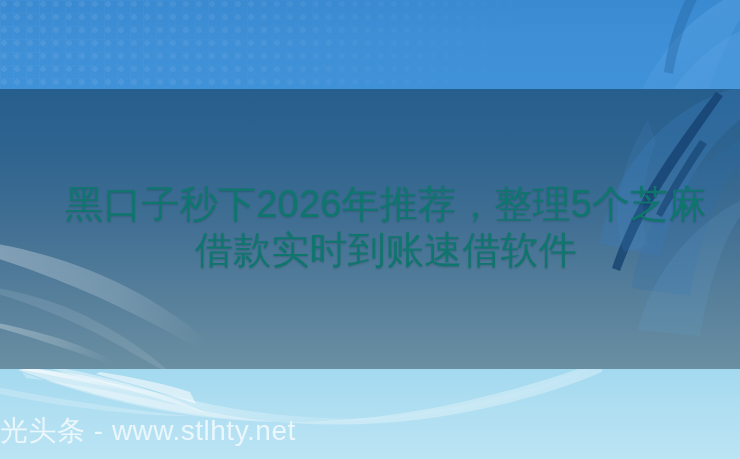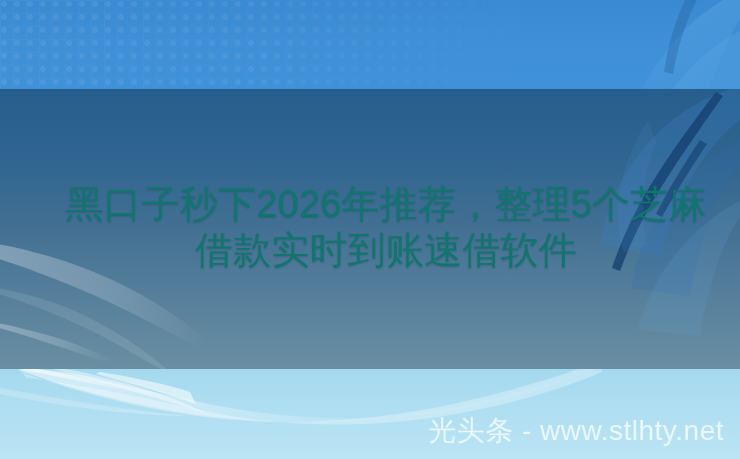--- a/index.html
+++ b/index.html
@@ -91,21 +91,21 @@
   }
 
   
   #watermark {
     position: absolute;
     left: 0;
     top: 415px;
     width: 740px;
     padding-right: 16px;
     box-sizing: border-box;
-    text-align: right;
+    text-align: left;
     color: rgba(255,255,255,0.72);
     font-size: 28px;
     line-height: 32px;
     font-weight: 400;
     letter-spacing: 0.5px;
   }
 </style>
 </head>
 <body>
 

